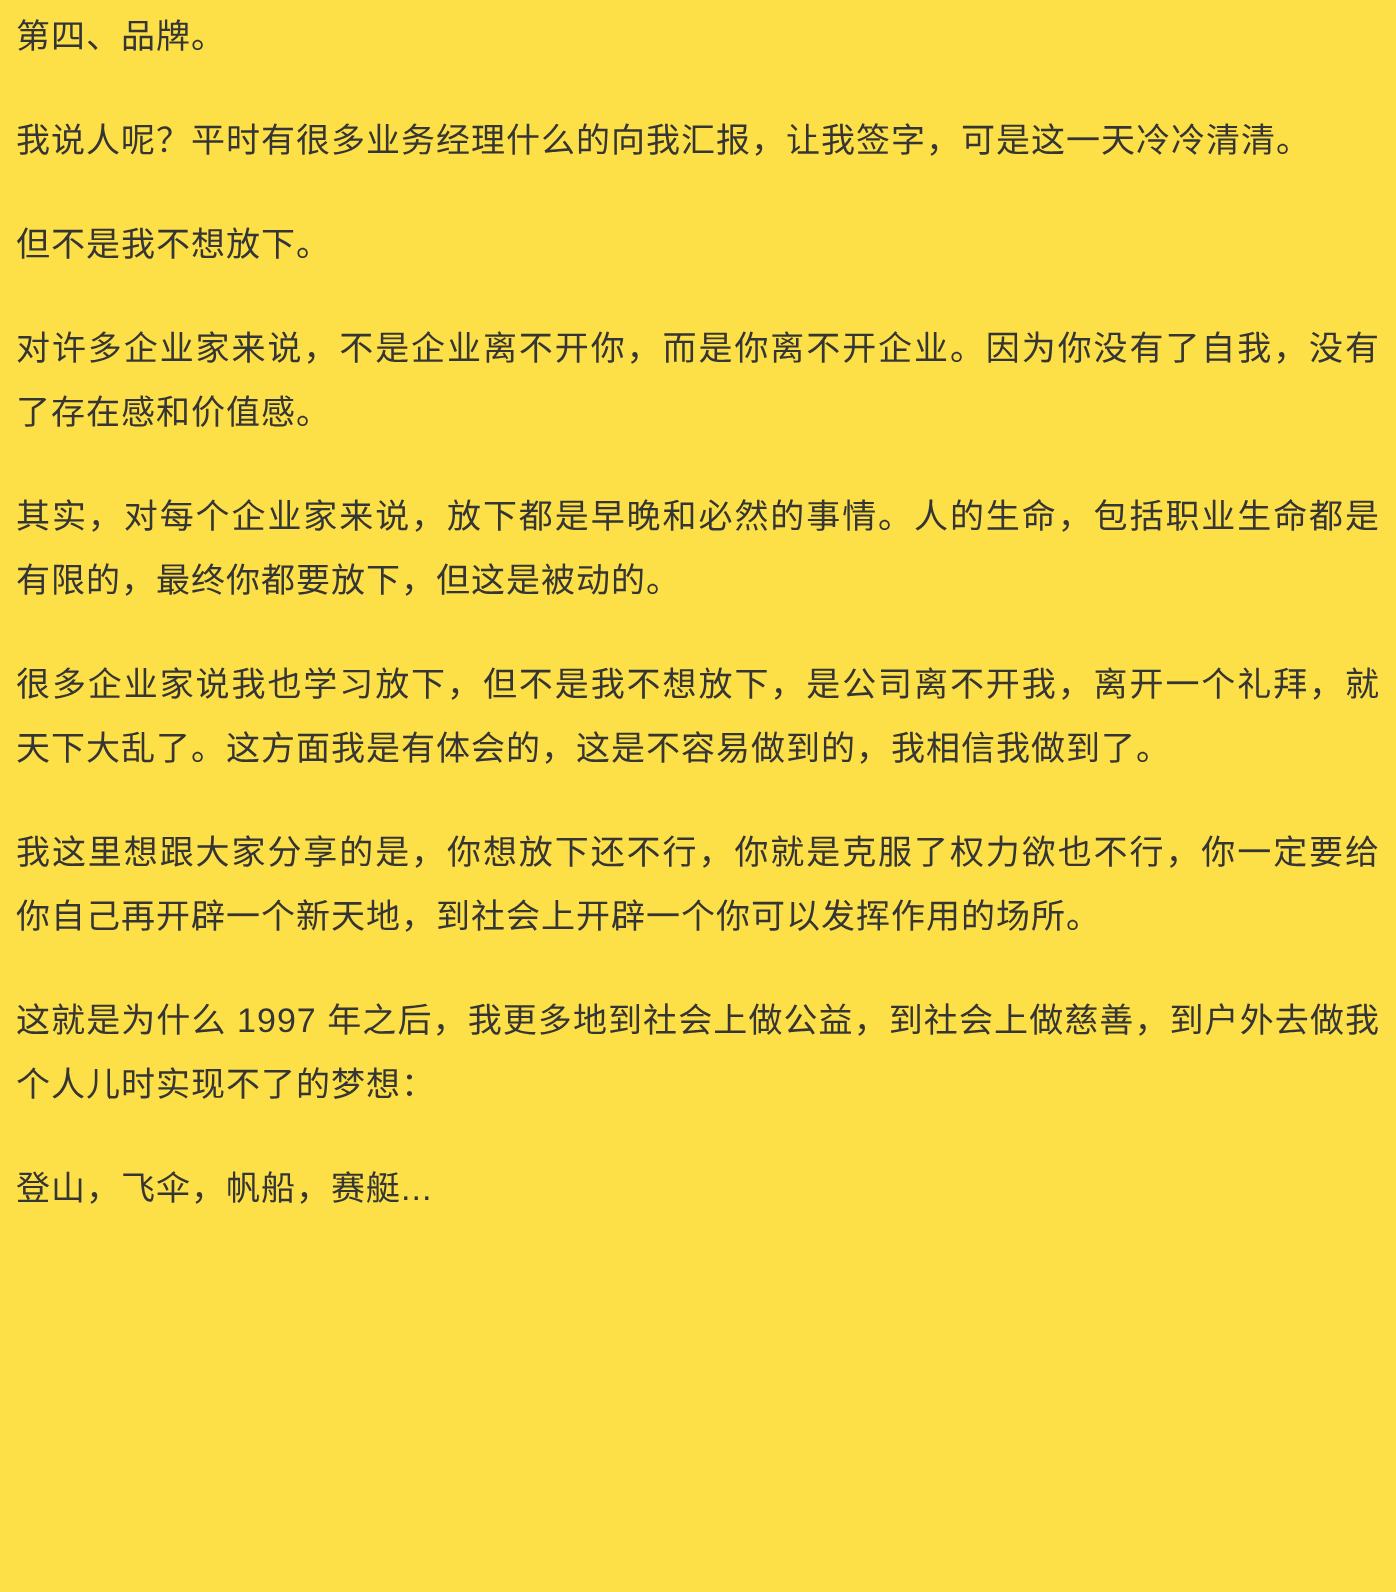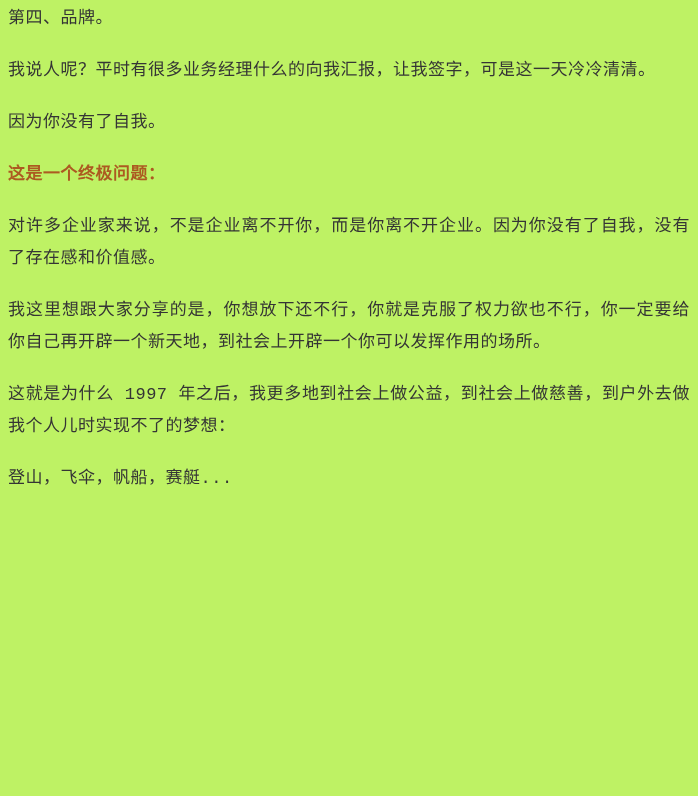--- a/index.html
+++ b/index.html
@@ -4,24 +4,24 @@
 <style>
   html, body {
     margin: 0;
     padding: 0;
     background: #ffffff;
   }
   .page {
     width: 698px;
     height: 796px;
     box-sizing: border-box;
-    background: #bef264;
+    background: #fde047;
     overflow: hidden;
     padding: 3px 8px 0 8px;
-    font-family: Liberation Mono, monospace;
+    font-family: Liberation Sans, sans-serif;
   }
   .article p {
     margin: 0 0 20px 0;
     font-size: 17px;
     line-height: 32px;
     letter-spacing: 0.5px;
     color: #353535;
     text-align: justify;
     word-break: break-all;
   }
@@ -30,20 +30,21 @@
     font-weight: bold;
   }
 </style>
 </head>
 <body>
 
 <div class="page">
   <div class="article">
     <p>第四、品牌。</p>
     <p>我说人呢？平时有很多业务经理什么的向我汇报，让我签字，可是这一天冷冷清清。</p>
-    <p>因为你没有了自我。</p>
-    <p class="highlight">这是一个终极问题：</p>
+    <p>但不是我不想放下。</p>
     <p>对许多企业家来说，不是企业离不开你，而是你离不开企业。因为你没有了自我，没有了存在感和价值感。</p>
+    <p>其实，对每个企业家来说，放下都是早晚和必然的事情。人的生命，包括职业生命都是有限的，最终你都要放下，但这是被动的。</p>
+    <p>很多企业家说我也学习放下，但不是我不想放下，是公司离不开我，离开一个礼拜，就天下大乱了。这方面我是有体会的，这是不容易做到的，我相信我做到了。</p>
     <p>我这里想跟大家分享的是，你想放下还不行，你就是克服了权力欲也不行，你一定要给你自己再开辟一个新天地，到社会上开辟一个你可以发挥作用的场所。</p>
     <p>这就是为什么 1997 年之后，我更多地到社会上做公益，到社会上做慈善，到户外去做我个人儿时实现不了的梦想：</p>
     <p>登山，飞伞，帆船，赛艇...</p>
   </div>
 </div>
 
 </body></html>

